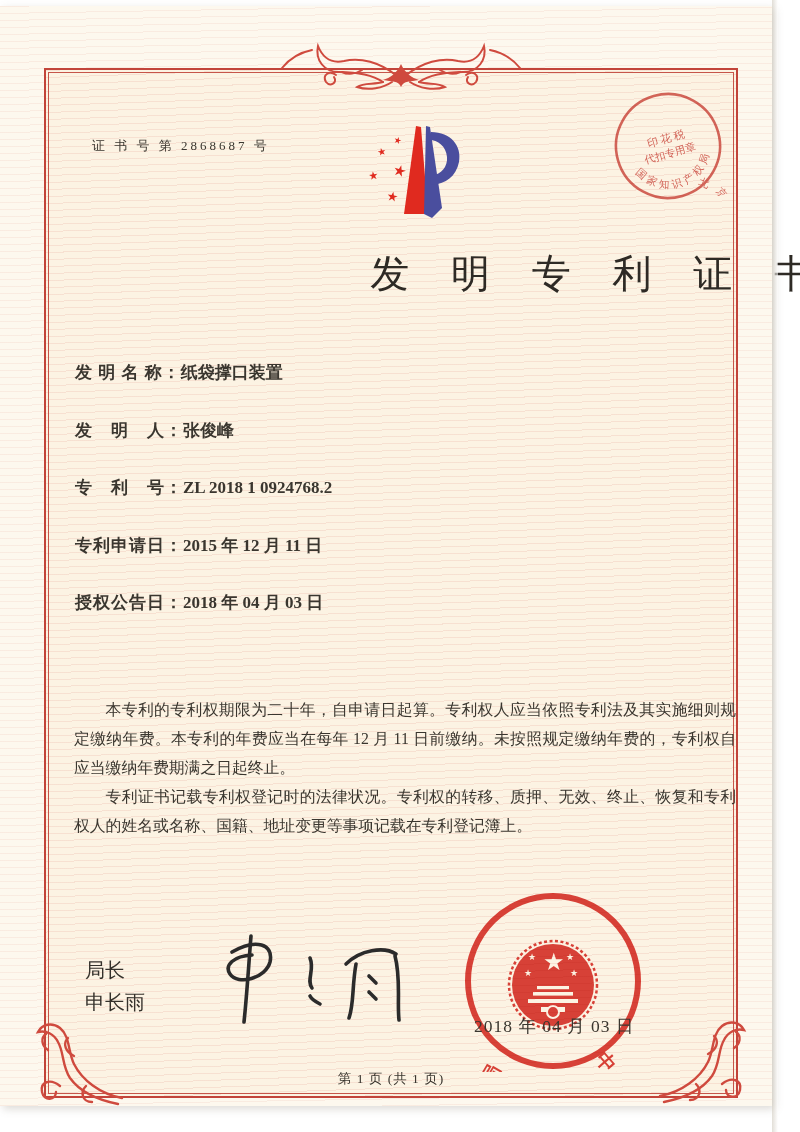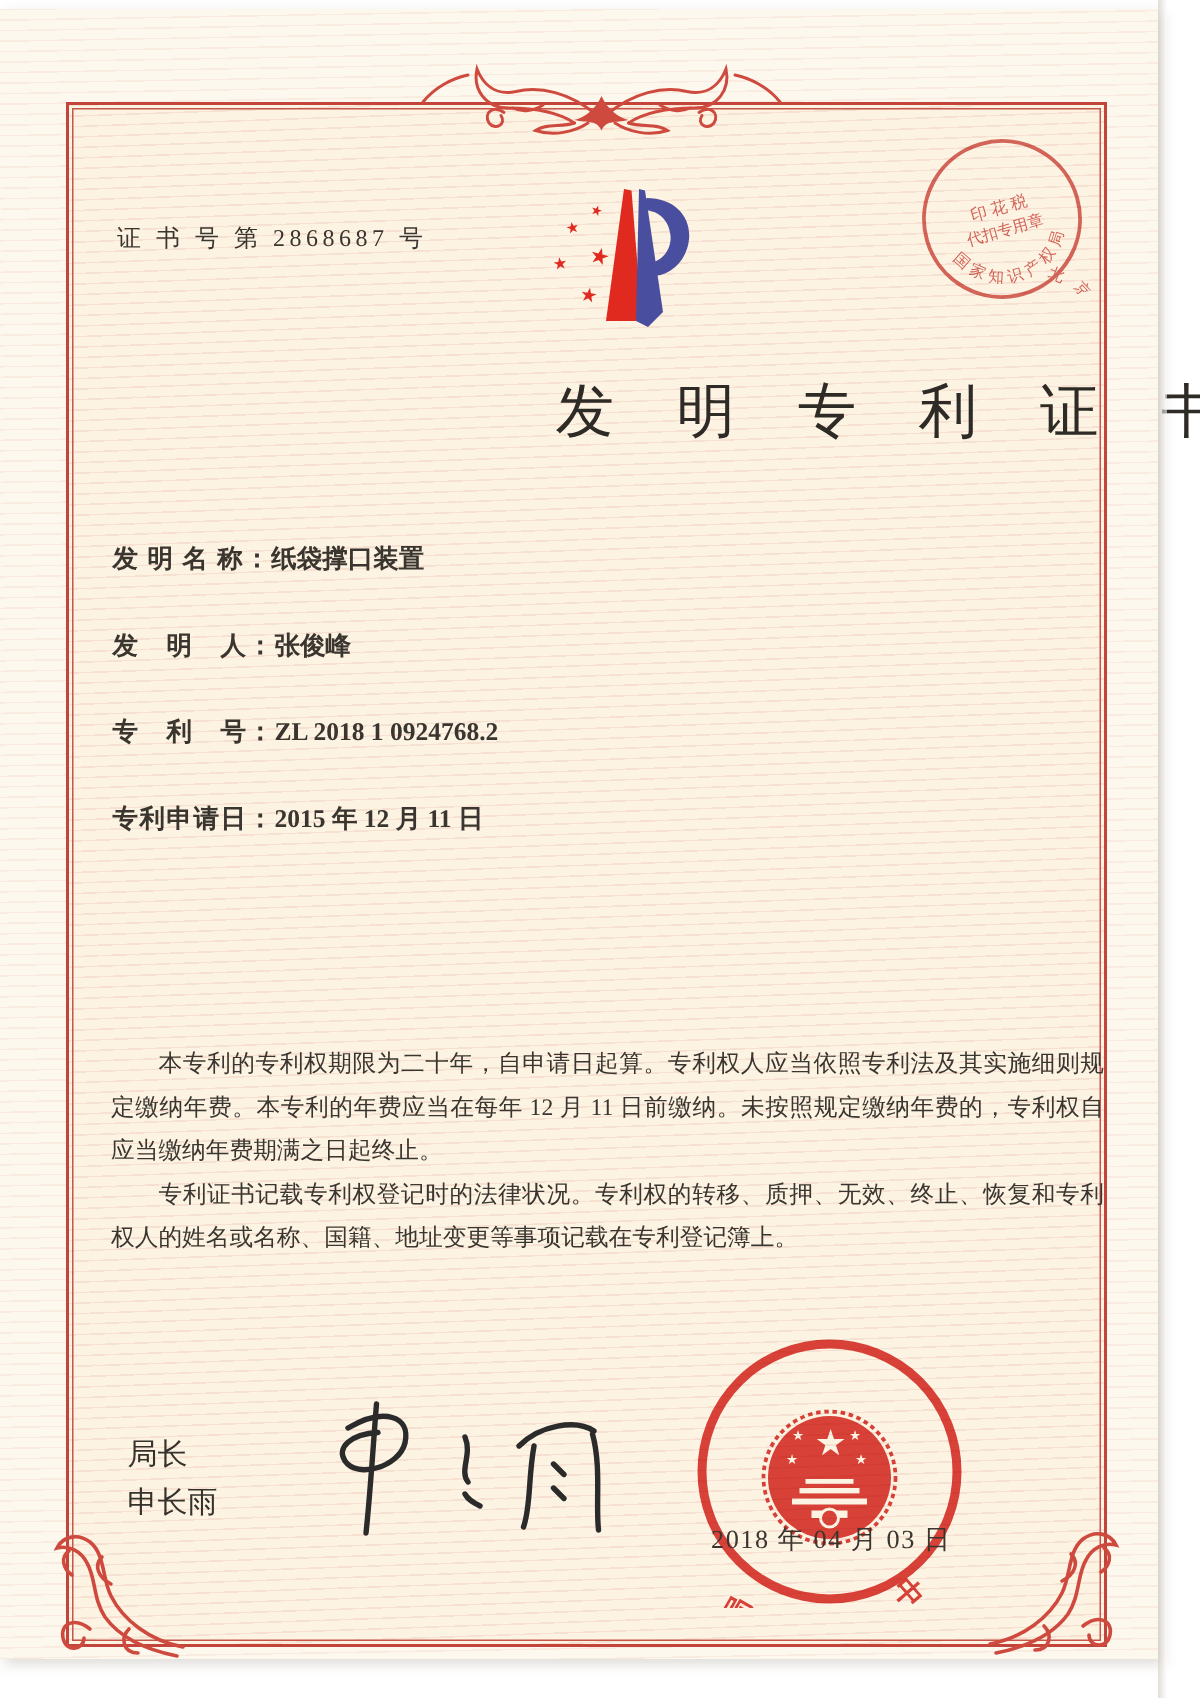--- a/index.html
+++ b/index.html
@@ -17,21 +17,21 @@
     position:absolute;left:44px;top:62px;width:694px;height:1030px;
     border:2.5px solid #c2443a;
     background-color:#fcf3e3;
     background-image:repeating-linear-gradient(178deg, rgba(226,150,138,.20) 0 1px, rgba(255,255,255,0) 1px 7px);
     box-sizing:border-box;
   }
   .border-box::before{
     content:"";position:absolute;inset:2px;border:1px solid #c6554a;pointer-events:none;
   }
   .cert-number{
-    position:absolute;left:78px;top:131px;font-size:16px;letter-spacing:3px;color:#3a362f;margin-top:12px;
+    position:absolute;left:92px;top:131px;font-size:13px;letter-spacing:3px;color:#3a362f;
   }
   .logo{position:absolute;left:336px;top:108px;width:128px;height:122px;}
   .title{
     position:absolute;left:44px;top:241px;width:785px;text-align:right;
     font-size:39px;letter-spacing:16px;text-indent:16px;color:#2e2a25;font-weight:400;
   }
   .fields{position:absolute;left:75px;top:355px;width:620px;}
   .field-row{height:57.5px;font-size:17px;color:#3a362f;white-space:nowrap;font-weight:bold;}
   .field-row .lbl{letter-spacing:1px;}
   .paragraphs{
@@ -112,20 +112,21 @@
     </g>
   </svg>
 
   <div class="title">发 明 专 利 证 书</div>
 
   <div class="fields">
     <div class="field-row"><span class="lbl">发 明 名 称：</span><span class="val">纸袋撑口装置</span></div>
     <div class="field-row"><span class="lbl">发　明　人：</span><span class="val">张俊峰</span></div>
     <div class="field-row"><span class="lbl">专　利　号：</span><span class="val">ZL 2018 1 0924768.2</span></div>
     <div class="field-row"><span class="lbl">专利申请日：</span><span class="val">2015 年 12 月 11 日</span></div>
+    <div class="field-row"><span class="lbl">授权公告日：</span><span class="val">2018 年 04 月 03 日</span></div>
   </div>
 
   <div class="paragraphs">
     <p>本专利的专利权期限为二十年，自申请日起算。专利权人应当依照专利法及其实施细则规定缴纳年费。本专利的年费应当在每年 12 月 11 日前缴纳。未按照规定缴纳年费的，专利权自应当缴纳年费期满之日起终止。</p>
     <p>专利证书记载专利权登记时的法律状况。专利权的转移、质押、无效、终止、恢复和专利权人的姓名或名称、国籍、地址变更等事项记载在专利登记簿上。</p>
   </div>
 
   <div class="sig-labels">
     <div>局长</div>
     <div>申长雨</div>
@@ -184,16 +185,17 @@
     <text font-size="10.5" letter-spacing="8.2" fill="#cc4840">
       <textPath href="#tax-top" startOffset="7%">北京市海淀区地方税务局</textPath>
     </text>
     <text font-size="10.5" letter-spacing="3.4" fill="#cc4840">
       <textPath href="#tax-bottom" startOffset="17">国家知识产权局</textPath>
     </text>
     <text x="62" y="58" text-anchor="middle" font-size="11" fill="#cc4840">印 花 税</text>
     <text x="62" y="73" text-anchor="middle" font-size="10.5" fill="#cc4840">代扣专用章</text>
   </svg>
 
+  <div class="footer-page">第 1 页 (共 1 页)</div>
 
 </div>
 
 <div class="scan-edge"></div>
 
 </body></html>

